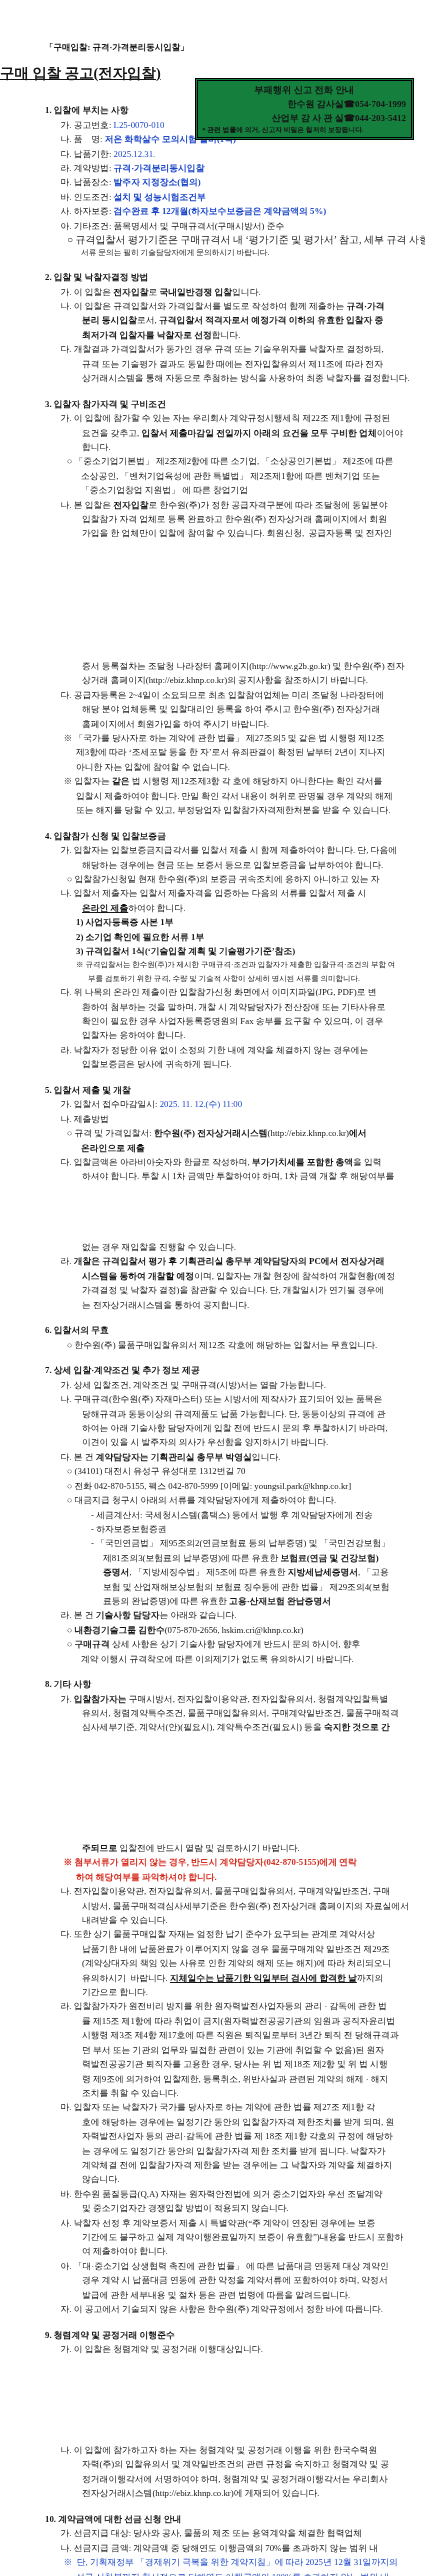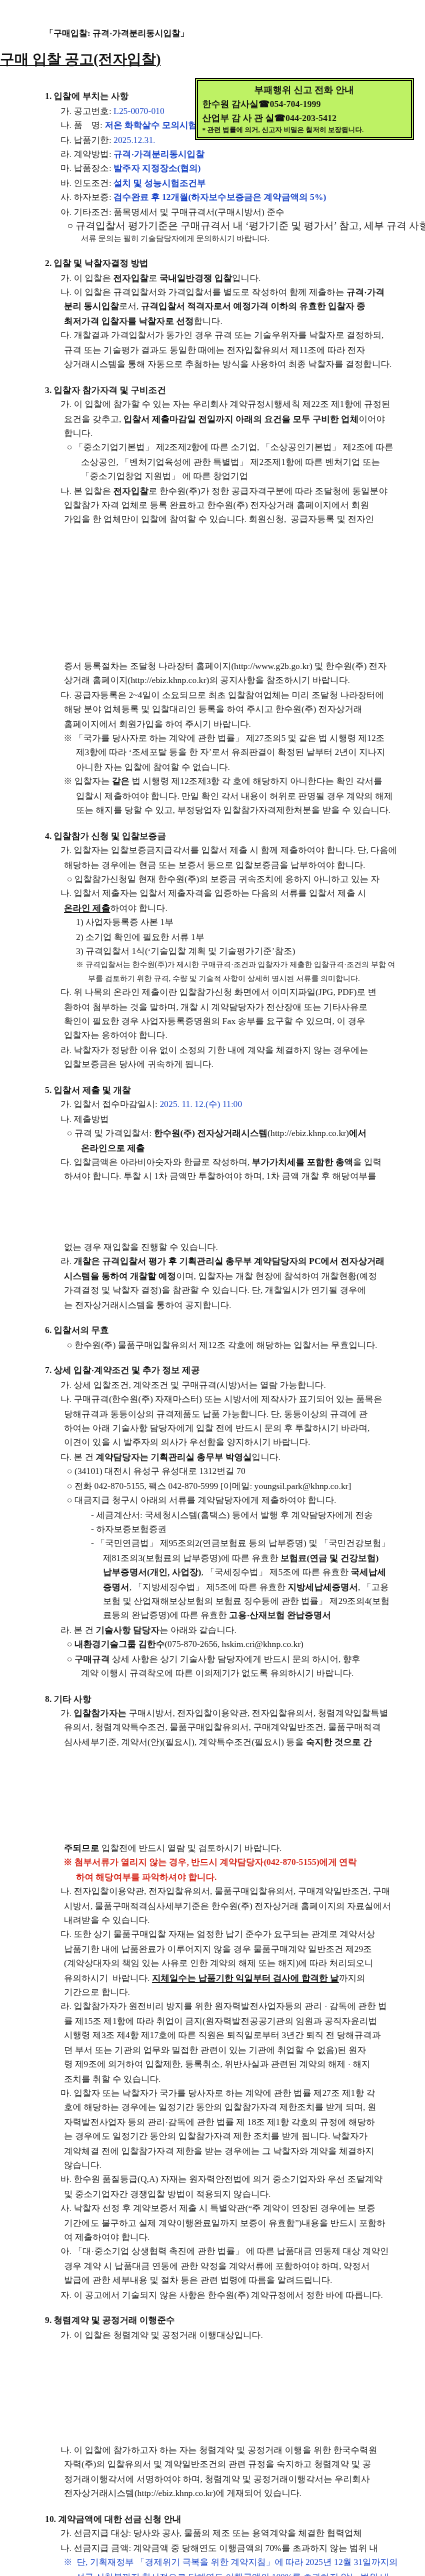--- a/index.html
+++ b/index.html
@@ -1,47 +1,47 @@
 <!DOCTYPE html>
 <html style="font-size:8.2px"><head>
 <meta charset="utf-8">
 <style>
   html,body{margin:0;padding:0;background:#ffffff;}
   body{font-family:"Liberation Serif","DejaVu Serif",serif;color:#151515;}
   #doc{width:426px;background:#fff;}
   .page{width:426px;height:602px;box-sizing:border-box;overflow:hidden;
         padding-left:45px;padding-right:10.3px;position:relative;background:#fff;}
-  .p1{padding-top:26px}.p2{padding-top:57px}.p3{padding-top:36px}.p4{padding-top:35px}.p5{padding-top:35px}
+  .p1{padding-top:40px}.p2{padding-top:57px}.p3{padding-top:36px}.p4{padding-top:35px}.p5{padding-top:35px}
   .ln{margin:0;font-size:8.8px;line-height:14.4px;white-space:pre;}
   .note{font-weight:700;font-size:8.5px;}
   .doc-title{margin:9.3px 41px 20.6px -45px;font-size:14.4px;font-weight:700;
              text-decoration:underline;white-space:pre;}
   .h{font-weight:700;margin-top:11.3px;}
   .a{margin-left:15.5px}
-  .aw{margin-left:19px}
+  .aw{margin-left:37px}
   .o{margin-left:22px}
   .ow{margin-left:36px}
   .os{margin-left:22px;font-size:10px;line-height:13px}
   .osw{margin-left:36px;font-size:7.7px;line-height:13px}
   .x{margin-left:18.5px}
   .xw{margin-left:31px}
   .x2{margin-left:31px;font-size:7.5px;line-height:13.4px}
   .x2w{margin-left:43px;font-size:7.5px;line-height:13.4px}
-  .n{margin-left:31px;font-weight:400}
+  .n{margin-left:31px;font-weight:700}
   .d{margin-left:46px}
   .dw{margin-left:58px}
   span.b{font-weight:700}
   span.blue{color:#1b46c8}
   span.red{color:#d62b1f}
   span.u{text-decoration:underline}
   
-  .cbox{position:absolute;top:78px;right:12.4px;width:215px;border:1.5px solid #000;padding:1px;background:#bef264;}
+  .cbox{position:absolute;top:78px;right:12.4px;width:215px;border:1.5px solid #000;padding:1px;background:#15803d;}
   .cbox-in{border:0.5px solid #000;padding:2.6px 4.6px 2.1px 4.6px;}
   .cbox-title{text-align:center;font-weight:700;font-size:9.3px;line-height:13.4px;white-space:pre;}
-  .cbox-row{display:flex;justify-content:flex-start;font-weight:700;font-size:9px;line-height:14px;white-space:pre;}
+  .cbox-row{display:flex;justify-content:flex-end;font-weight:700;font-size:9px;line-height:14px;white-space:pre;}
   .cbox-note{font-weight:700;font-size:6.8px;line-height:10.3px;white-space:pre;}
 </style>
 </head>
 <body>
 
 <div id="doc">
 
   <div class="page p1">
     <p class="ln note">「구매입찰: 규격·가격분리동시입찰」</p>
     <h1 class="doc-title">구매 입찰 공고(전자입찰)</h1>
@@ -150,21 +150,20 @@
         <p class="ln aw"><span>하여는 아래 기술사항 담당자에게 입찰 전에 반드시 문의 후 투찰하시기 바라며,</span></p>
         <p class="ln aw"><span>이견이 있을 시 발주자의 의사가 우선함을 양지하시기 바랍니다.</span></p>
         <p class="ln a"><span>다. 본 건 </span><span class="b">계약담당자는 기획관리실 총무부 박영실</span><span>입니다.</span></p>
         <p class="ln o"><span>○ (34101) 대전시 유성구 유성대로 1312번길 70</span></p>
         <p class="ln o"><span>○ 전화 042-870-5155, 팩스 042-870-5999 [이메일: youngsil.park@khnp.co.kr]</span></p>
         <p class="ln o"><span>○ 대금지급 청구시 아래의 서류를 계약담당자에게 제출하여야 합니다.</span></p>
         <p class="ln d"><span>- 세금계산서: 국세청시스템(홈택스) 등에서 발행 후 계약담당자에게 전송</span></p>
         <p class="ln d"><span>- 하자보증보험증권</span></p>
         <p class="ln d"><span>- 「국민연금법」 제95조의2(연금보험료 등의 납부증명) 및 「국민건강보험」</span></p>
         <p class="ln dw"><span>제81조의3(보험료의 납부증명)에 따른 유효한 </span><span class="b">보험료(연금 및 건강보험)</span></p>
-        <p class="ln dw"><span class="b">납부증명서(개인, 사업장)</span><span>, 「국세징수법」 제5조에 따른 유효한 </span><span class="b">국세납세</span></p>
         <p class="ln dw"><span class="b">증명서</span><span>, 「지방세징수법」 제5조에 따른 유효한 </span><span class="b">지방세납세증명서</span><span>, 「고용</span></p>
         <p class="ln dw"><span>보험 및 산업재해보상보험의 보험료 징수등에 관한 법률」 제29조의4(보험</span></p>
         <p class="ln dw"><span>료등의 완납증명)에 따른 유효한 </span><span class="b">고용·산재보험 완납증명서</span></p>
         <p class="ln a"><span>라. 본 건 </span><span class="b">기술사항 담당자</span><span>는 아래와 같습니다.</span></p>
         <p class="ln o"><span>○ </span><span class="b">내환경기술그룹 김한수</span><span>(075-870-2656, hskim.cri@khnp.co.kr)</span></p>
         <p class="ln o"><span>○ </span><span class="b">구매규격</span><span> 상세 사항은 상기 기술사항 담당자에게 반드시 문의 하시어, 향후</span></p>
         <p class="ln ow"><span>계약 이행시 규격착오에 따른 이의제기가 없도록 유의하시기 바랍니다.</span></p>
         <p class="ln h"><span>8. 기타 사항</span></p>
         <p class="ln a"><span>가. </span><span class="b">입찰참가자는</span><span> 구매시방서, 전자입찰이용약관, 전자입찰유의서, 청렴계약입찰특별</span></p>
         <p class="ln aw"><span>유의서, 청렴계약특수조건, 물품구매입찰유의서, 구매계약일반조건, 물품구매적격</span></p>
@@ -182,20 +181,21 @@
         <p class="ln aw"><span>내려받을 수 있습니다.</span></p>
         <p class="ln a"><span>다. 또한 상기 물품구매입찰 자재는 엄정한 납기 준수가 요구되는 관계로 계약서상</span></p>
         <p class="ln aw"><span>납품기한 내에 납품완료가 이루어지지 않을 경우 물품구매계약 일반조건 제29조</span></p>
         <p class="ln aw"><span>(계약상대자의 책임 있는 사유로 인한 계약의 해제 또는 해지)에 따라 처리되오니</span></p>
         <p class="ln aw"><span>유의하시기  바랍니다. </span><span class="b u">지체일수는 납품기한 익일부터 검사에 합격한 날</span><span>까지의</span></p>
         <p class="ln aw"><span>기간으로 합니다.</span></p>
         <p class="ln a"><span>라. 입찰참가자가 원전비리 방지를 위한 원자력발전사업자등의 관리 · 감독에 관한 법</span></p>
         <p class="ln aw"><span>률 제15조 제1항에 따라 취업이 금지(원자력발전공공기관의 임원과 공직자윤리법</span></p>
         <p class="ln aw"><span>시행령 제3조 제4항 제17호에 따른 직원은 퇴직일로부터 3년간 퇴직 전 당해규격과</span></p>
         <p class="ln aw"><span>던 부서 또는 기관의 업무와 밀접한 관련이 있는 기관에 취업할 수 없음)된 원자</span></p>
+        <p class="ln aw"><span>력발전공공기관 퇴직자를 고용한 경우, 당사는 위 법 제18조 제2항 및 위 법 시행</span></p>
         <p class="ln aw"><span>령 제9조에 의거하여 입찰제한, 등록취소, 위반사실과 관련된 계약의 해제 · 해지</span></p>
         <p class="ln aw"><span>조치를 취할 수 있습니다.</span></p>
         <p class="ln a"><span>마. 입찰자 또는 낙찰자가 국가를 당사자로 하는 계약에 관한 법률 제27조 제1항 각</span></p>
         <p class="ln aw"><span>호에 해당하는 경우에는 일정기간 동안의 입찰참가자격 제한조치를 받게 되며, 원</span></p>
         <p class="ln aw"><span>자력발전사업자 등의 관리·감독에 관한 법률 제 18조 제1항 각호의 규정에 해당하</span></p>
         <p class="ln aw"><span>는 경우에도 일정기간 동안의 입찰참가자격 제한 조치를 받게 됩니다. 낙찰자가</span></p>
         <p class="ln aw"><span>계약체결 전에 입찰참가자격 제한을 받는 경우에는 그 낙찰자와 계약을 체결하지</span></p>
         <p class="ln aw"><span>않습니다.</span></p>
         <p class="ln a"><span>바. 한수원 품질등급(Q,A) 자재는 원자력안전법에 의거 중소기업자와 우선 조달계약</span></p>
         <p class="ln aw"><span>및 중소기업자간 경쟁입찰 방법이 적용되지 않습니다.</span></p>

